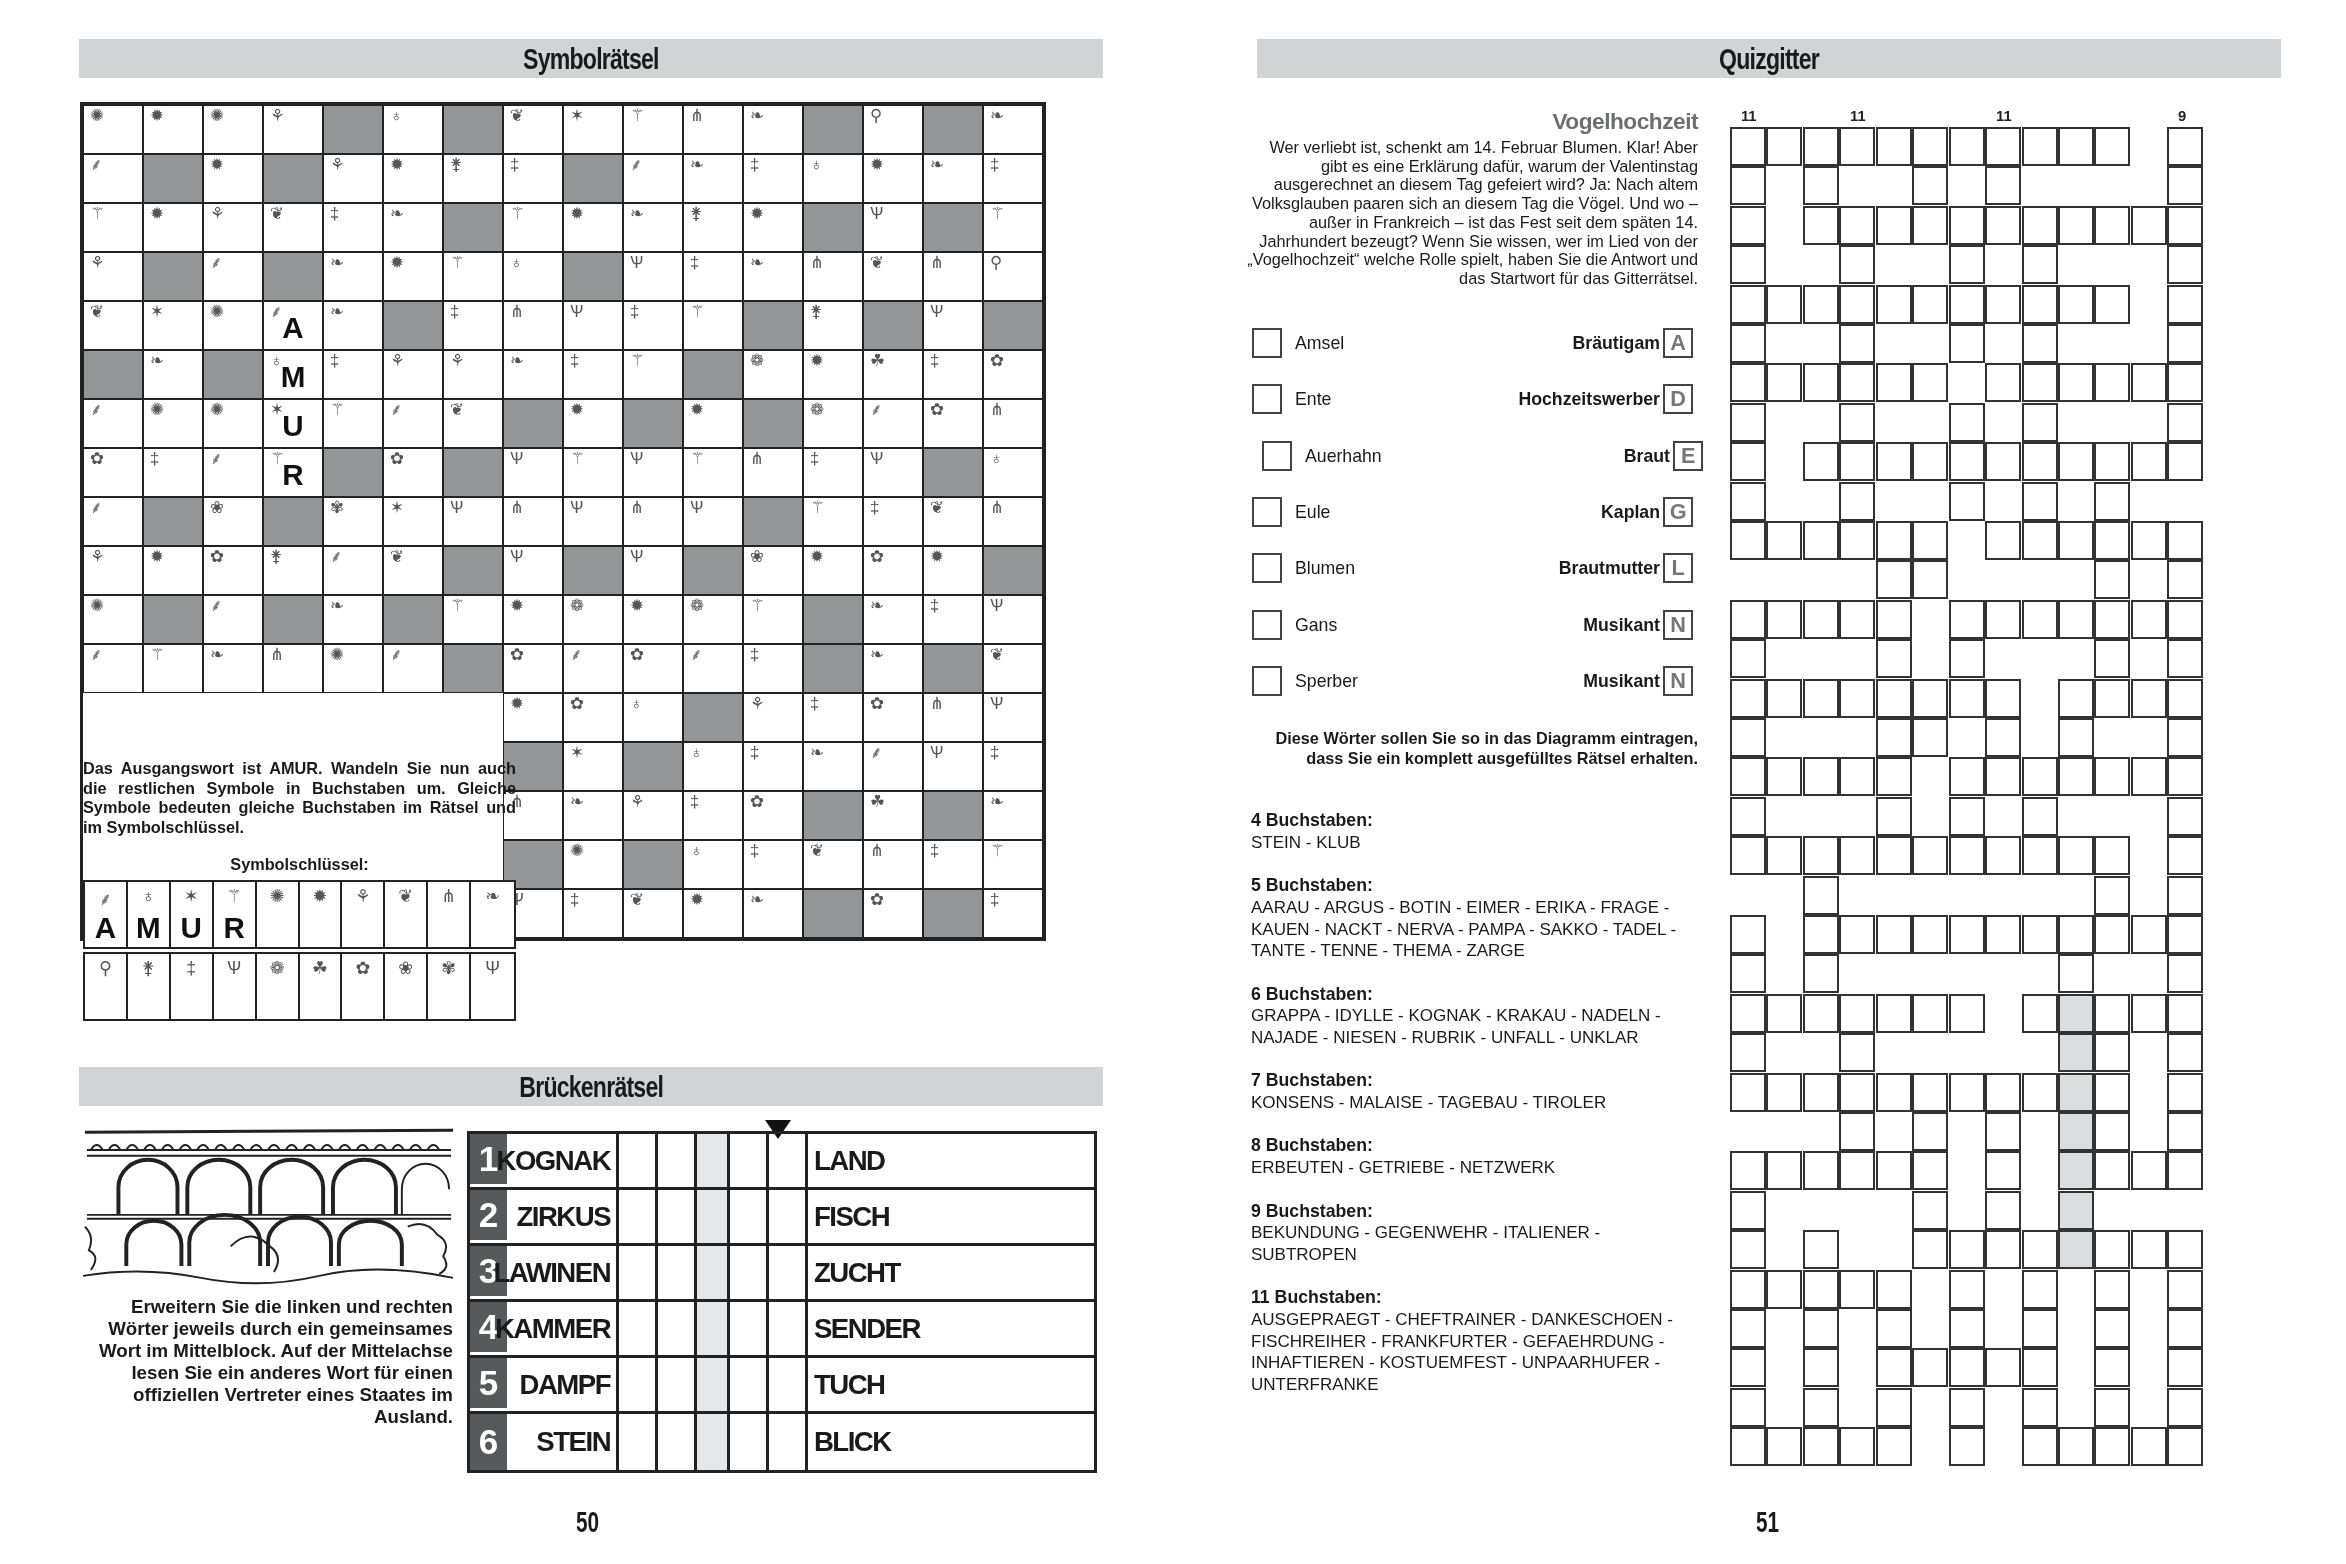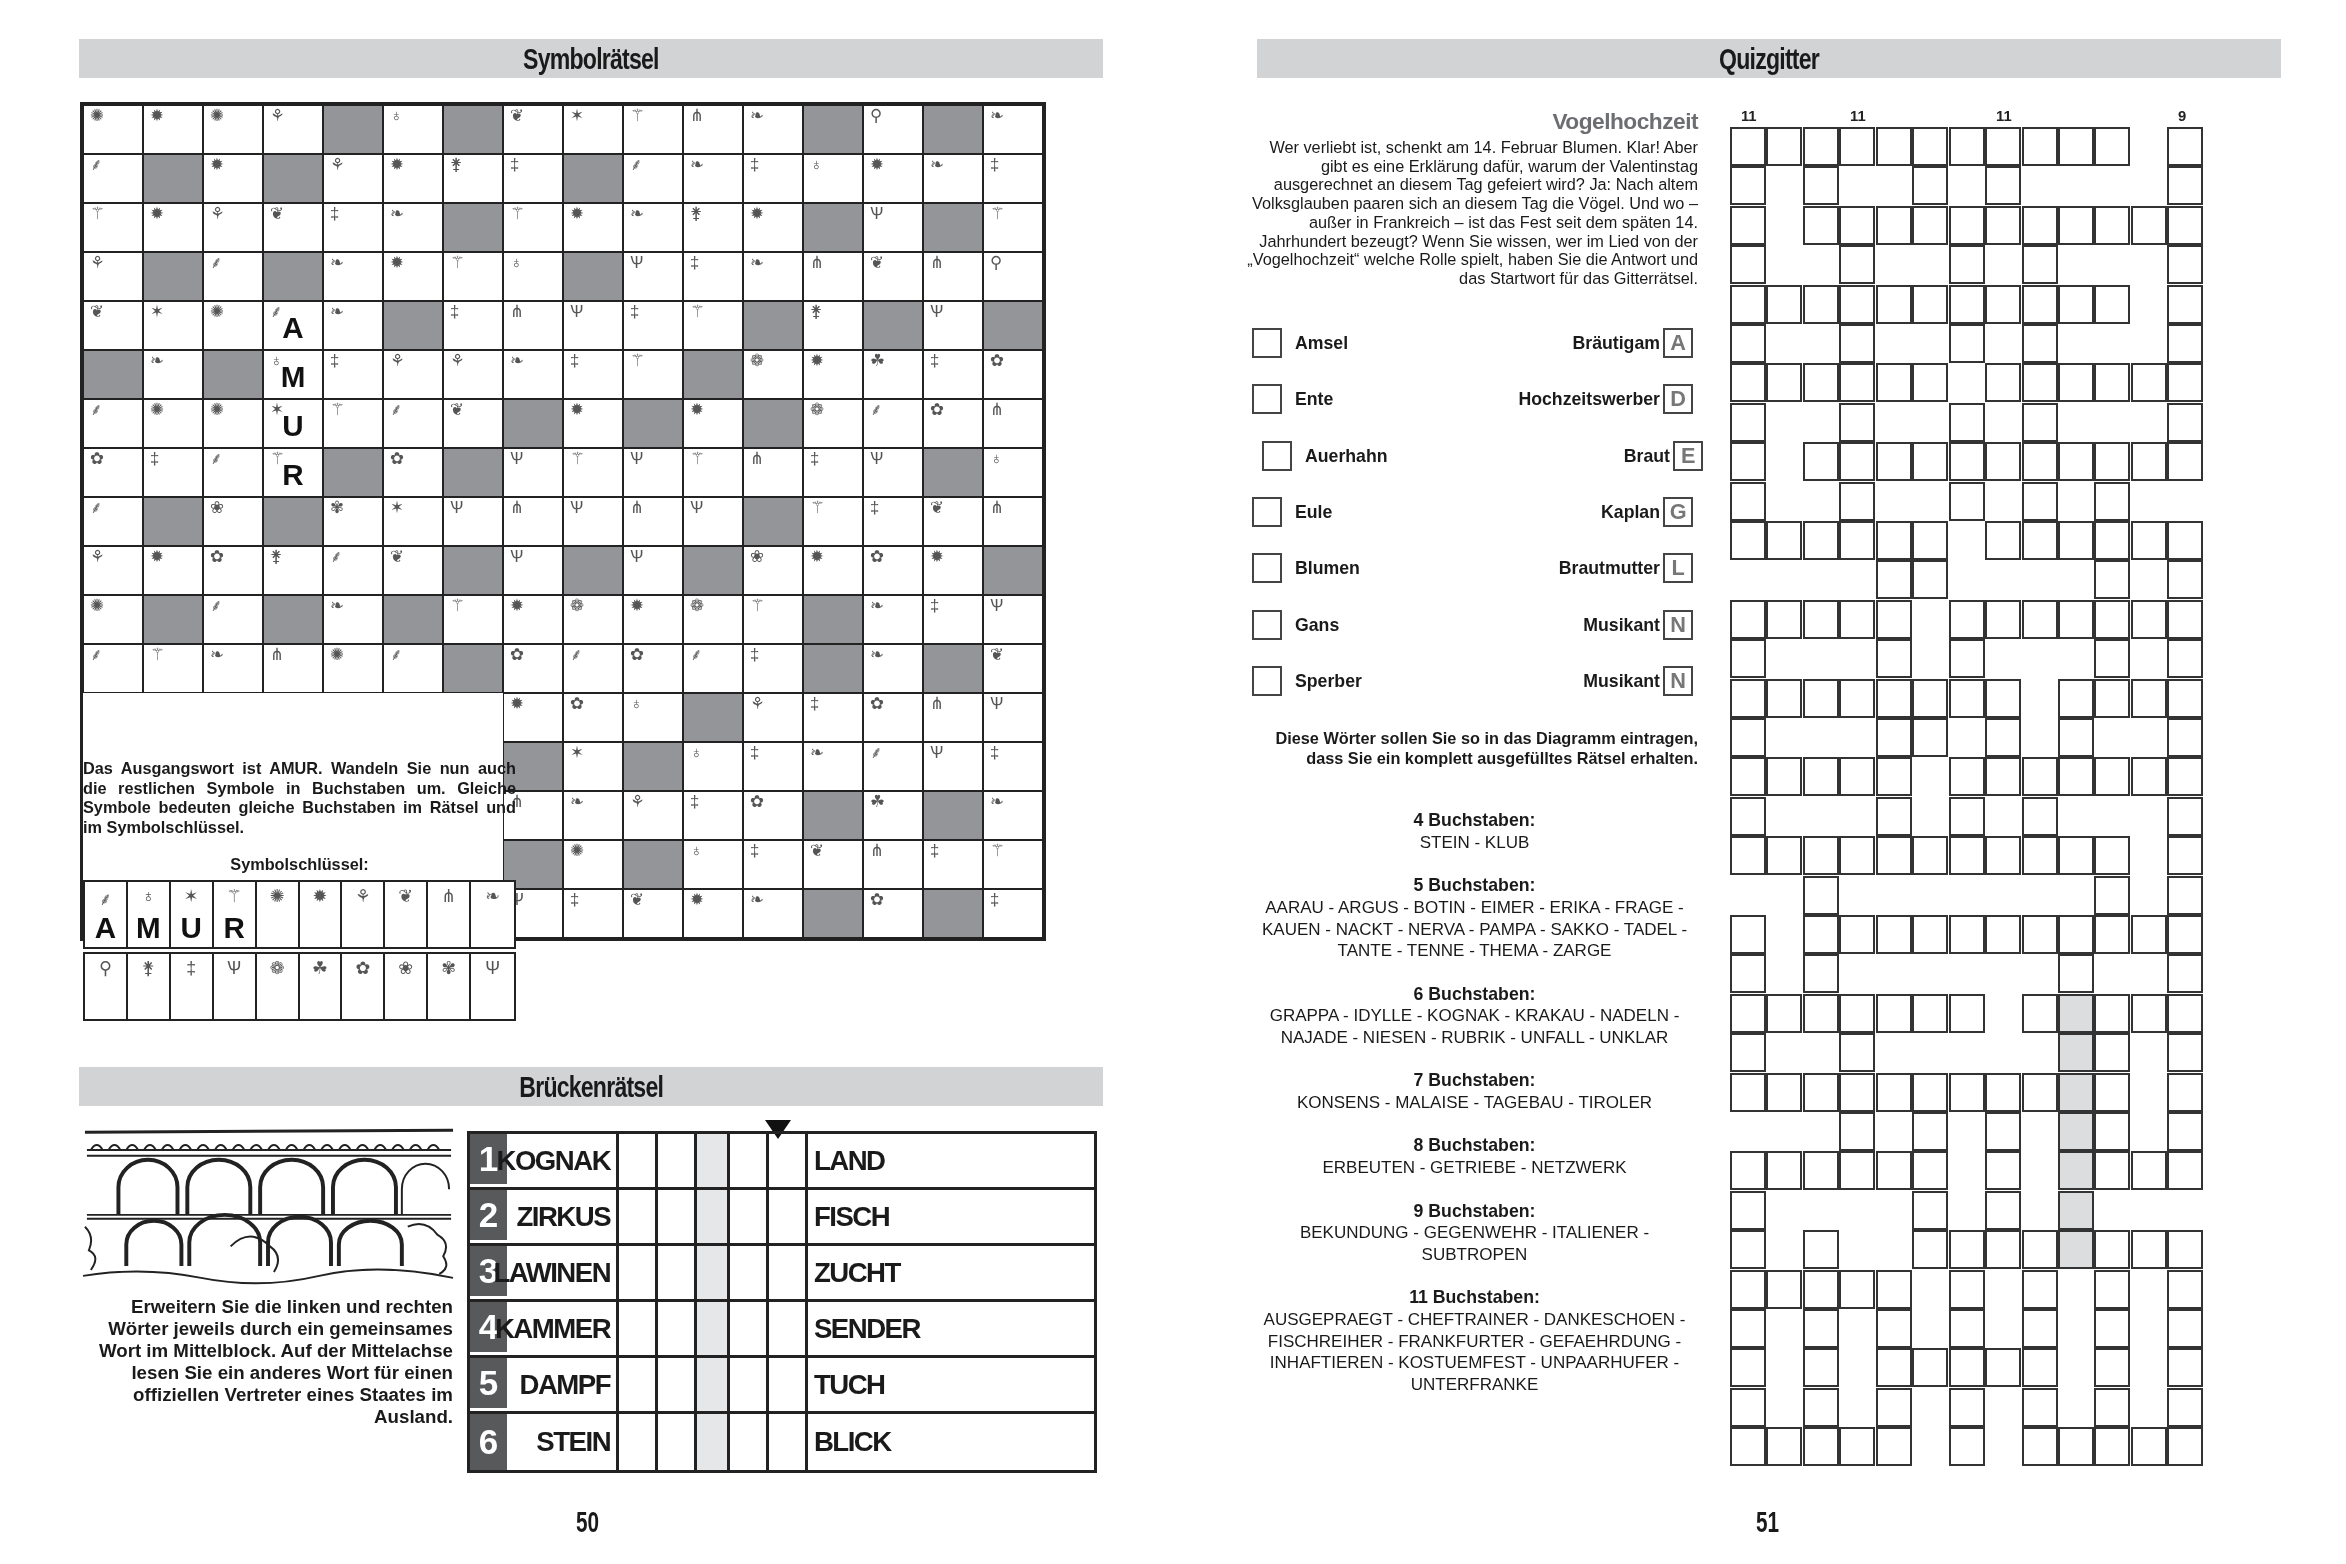--- a/index.html
+++ b/index.html
@@ -38,25 +38,25 @@
   .b-left { width: 112px; display: flex; align-items: center; justify-content: flex-end; padding-right: 5.9px; font-weight: bold; font-size: 27.6px; letter-spacing: -1.5px; border-right: 3px solid #222; }
   .b-cell { width: 39px; border-right: 3px solid #222; }
   .b-cell.mid { width: 33px; background: #e6e7e8; }
   .b-right { flex: 1; display: flex; align-items: center; padding-left: 5.9px; font-weight: bold; font-size: 27.6px; letter-spacing: -1.5px; }
 
   
   .q-title { position: absolute; left: 1251px; top: 108px; width: 447px; text-align: right; font-weight: bold; font-size: 22.7px; color: #6d6e71; letter-spacing: -0.5px; }
   .q-story { position: absolute; left: 1245px; top: 138px; width: 453px; text-align: right; font-size: 16.3px; line-height: 18.7px; }
   .q-opt { position: absolute; left: 1252px; width: 441px; height: 29.6px; }
   .q-opt .cb { position: absolute; left: 0; top: 0; width: 29.6px; height: 29.6px; border: 2px solid #444; background: #fff; }
-  .q-opt .bird { position: absolute; left: 43px; top: 4.9px; font-weight: bold; font-size: 17.7px; }
+  .q-opt .bird { position: absolute; left: 43px; top: 4.9px; font-weight: normal; font-size: 17.7px; }
   .q-opt .role { position: absolute; right: 33px; top: 4.9px; font-weight: bold; font-size: 17.7px; }
   .q-opt .lbox { position: absolute; right: 0; top: 0; width: 29.6px; height: 29.6px; border: 2px solid #444; color: #777; font-weight: bold; font-size: 21.7px; text-align: center; line-height: 25.6px; }
   .q-instr { position: absolute; left: 1251px; top: 729px; width: 447px; text-align: right; font-weight: bold; font-size: 16.3px; line-height: 19.7px; }
-  .q-words { position: absolute; left: 1251px; top: 810px; width: 447px; text-align: center; font-size: 17px; line-height: 21.7px; }
+  .q-words { position: absolute; left: 1251px; top: 810px; width: 447px; text-align: left; font-size: 17px; line-height: 21.7px; }
   .q-words .grp { margin-bottom: 21.7px; }
   .q-words .gh { font-weight: bold; font-size: 17.7px; }
 
   .qgrid { position: absolute; left: 1731px; top: 128px; }
   .qcell { position: absolute; width: 36px; height: 39px; border: 2px solid #333; background: #fff; margin-left: -1px; margin-top: -1px; }
   .qcell.sol { background: #dcdddf; }
   .qnum { position: absolute; font-weight: bold; font-size: 14.8px; color: #222; }
 </style>
 </head>
 <body>

